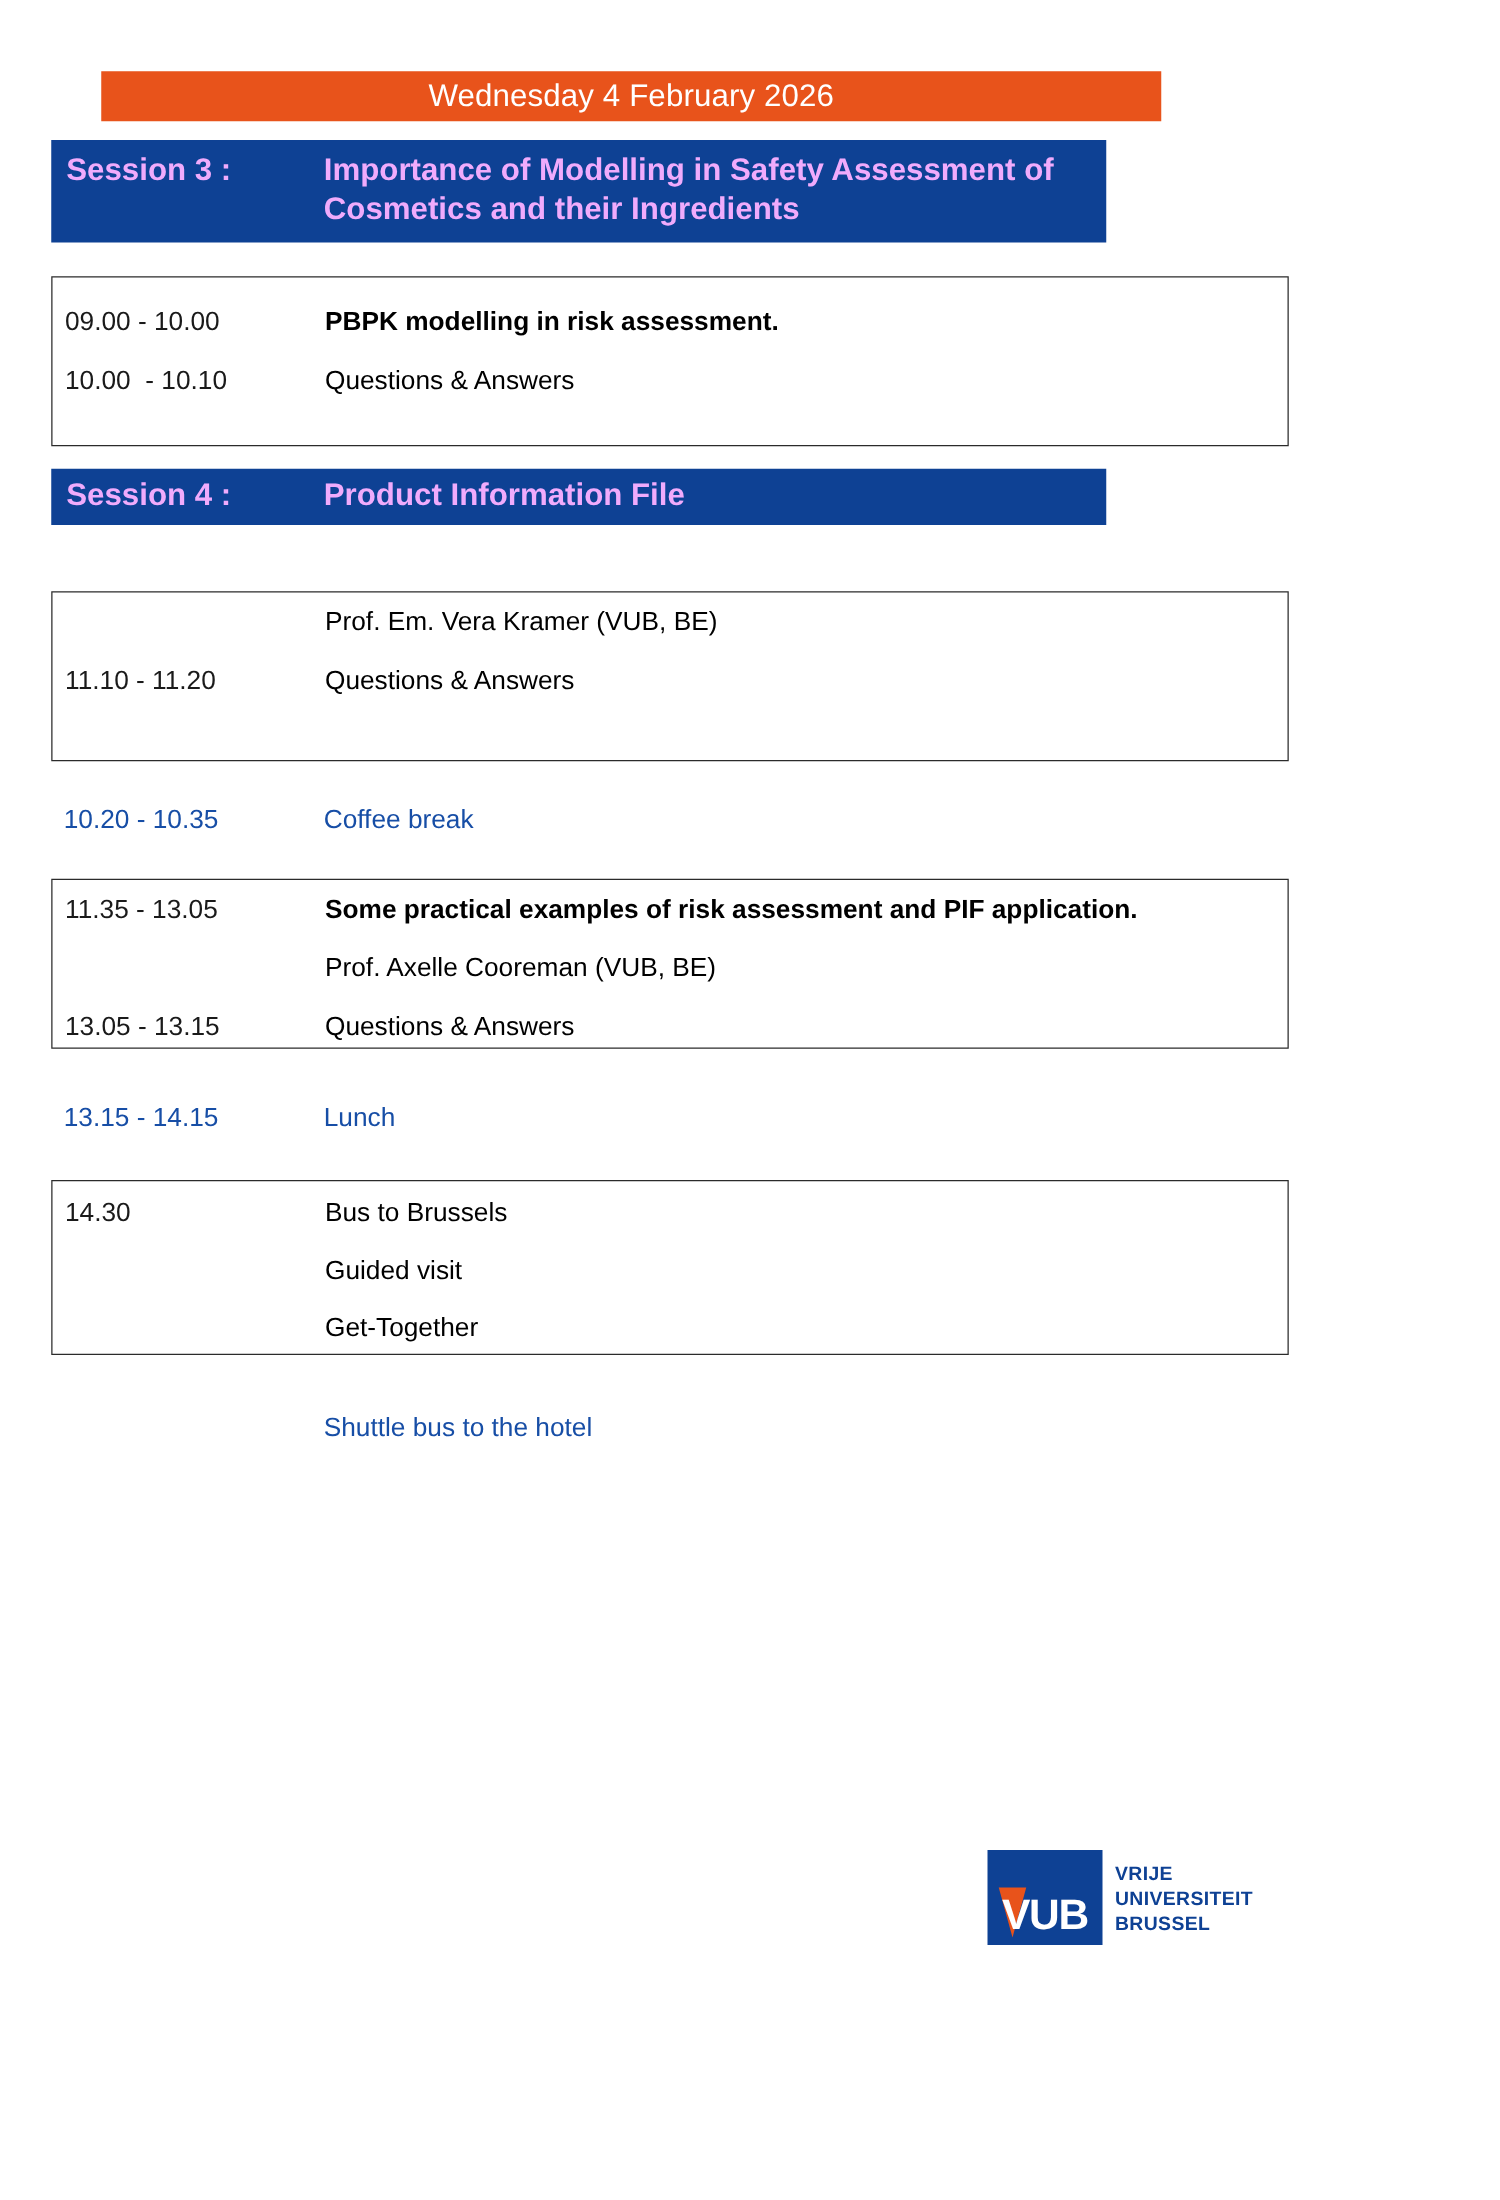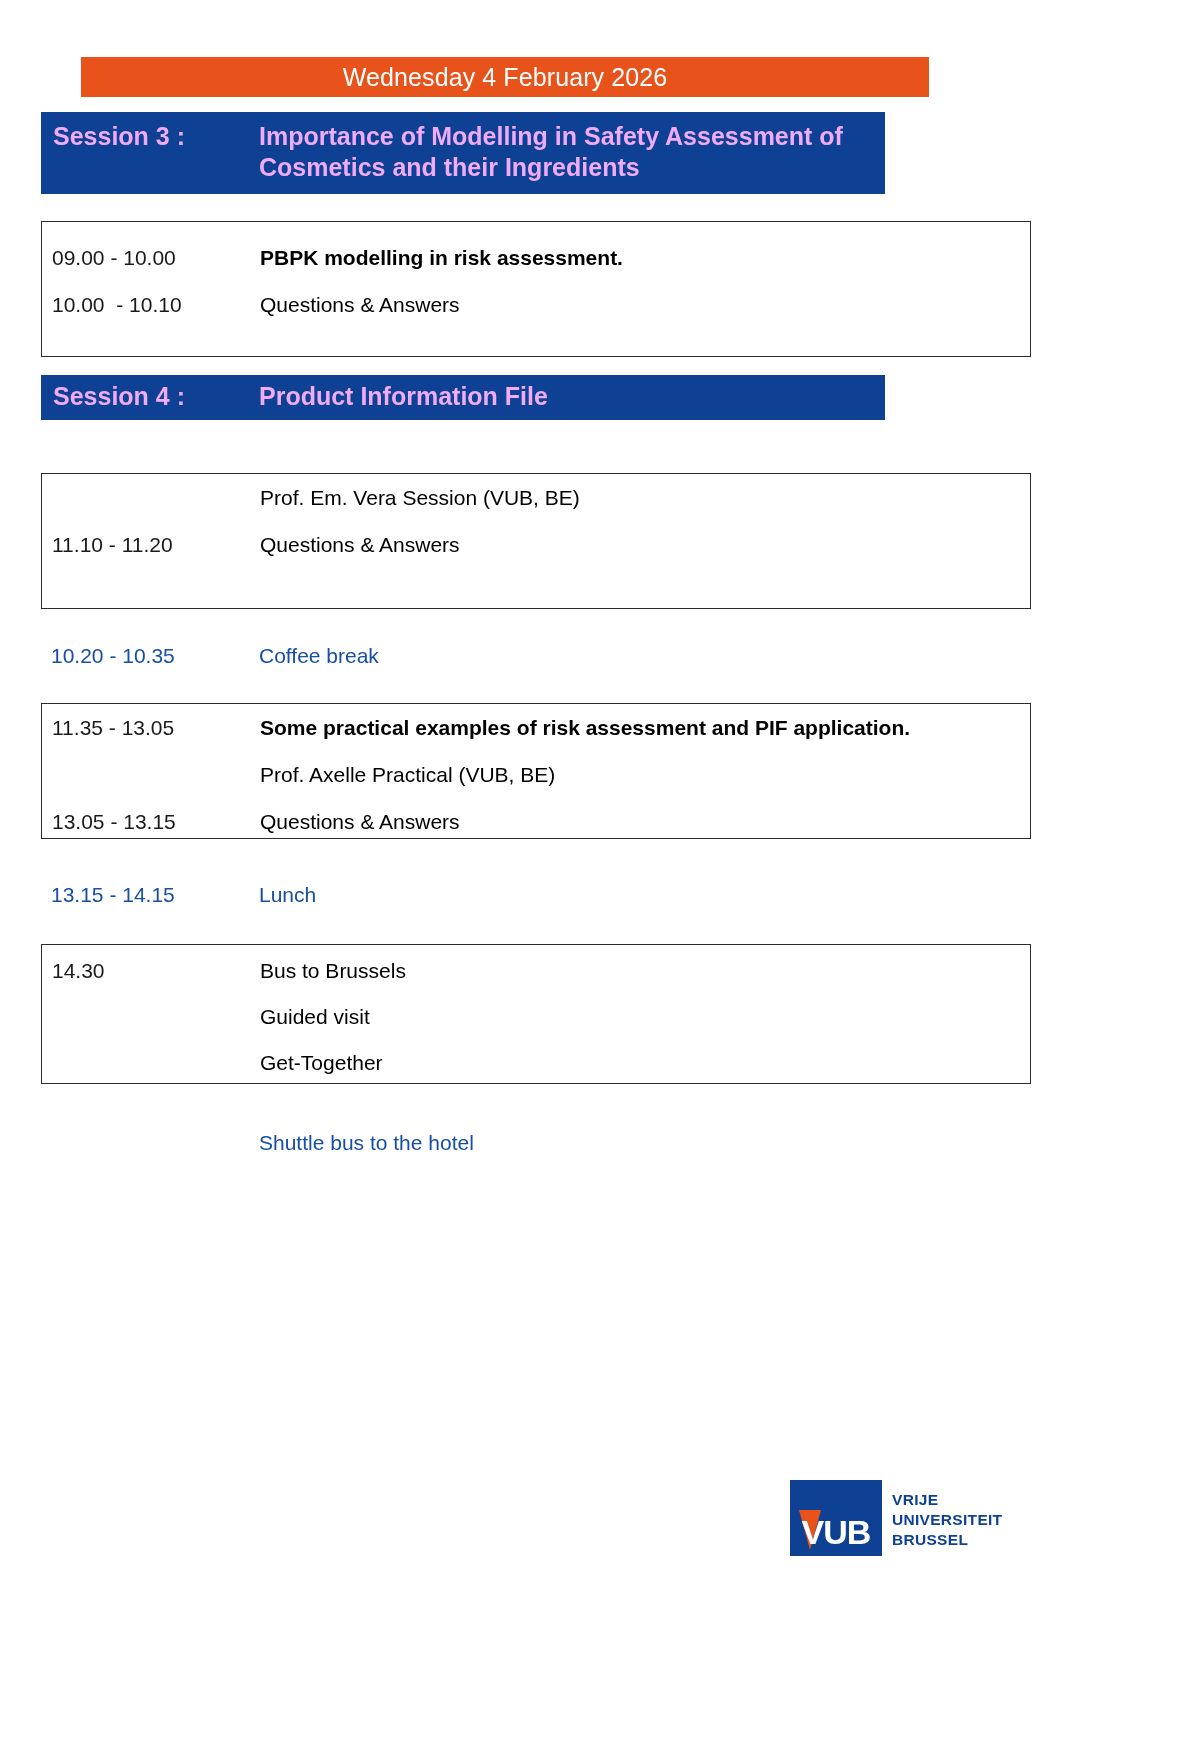--- a/index.html
+++ b/index.html
@@ -209,41 +209,41 @@
   </div>
 
   <div class="session-bar" id="session4-bar">
     <div class="s-label">Session 4 :</div>
     <div class="s-title">Product Information File</div>
   </div>
 
   <div class="block" id="block2">
     <div class="row">
       <div class="time"></div>
-      <div class="text">Prof. Em. Vera Session (VUB, BE)</div>
+      <div class="text">Prof. Em. Vera Kramer (VUB, BE)</div>
     </div>
     <div class="row">
       <div class="time">11.10 - 11.20</div>
       <div class="text">Questions &amp; Answers</div>
     </div>
   </div>
 
   <div class="free-row" id="coffee-row">
     <div class="time">10.20 - 10.35</div>
     <div class="text">Coffee break</div>
   </div>
 
   <div class="block" id="block3">
     <div class="row">
       <div class="time">11.35 - 13.05</div>
       <div class="text bold">Some practical examples  of risk assessment and PIF application.</div>
     </div>
     <div class="row">
       <div class="time"></div>
-      <div class="text">Prof. Axelle Practical (VUB, BE)</div>
+      <div class="text">Prof. Axelle Cooreman (VUB, BE)</div>
     </div>
     <div class="row">
       <div class="time">13.05 - 13.15</div>
       <div class="text">Questions &amp; Answers</div>
     </div>
   </div>
 
   <div class="free-row" id="lunch-row">
     <div class="time">13.15 - 14.15</div>
     <div class="text">Lunch</div>

